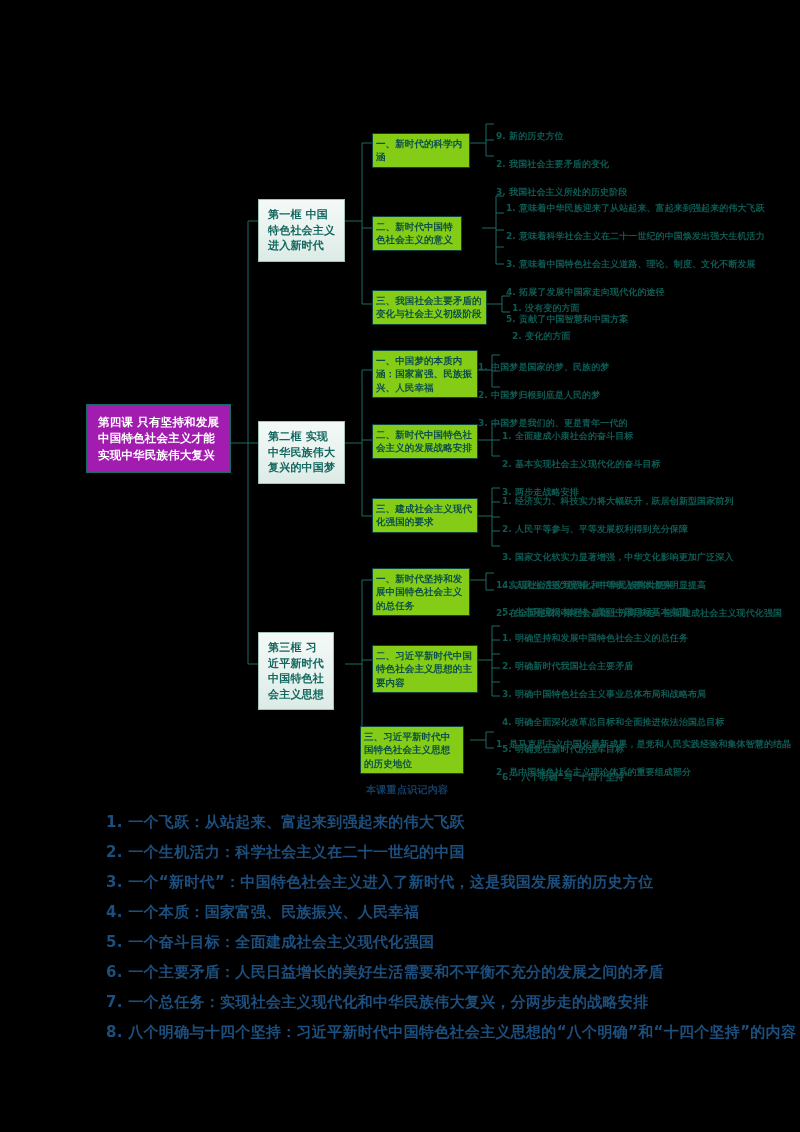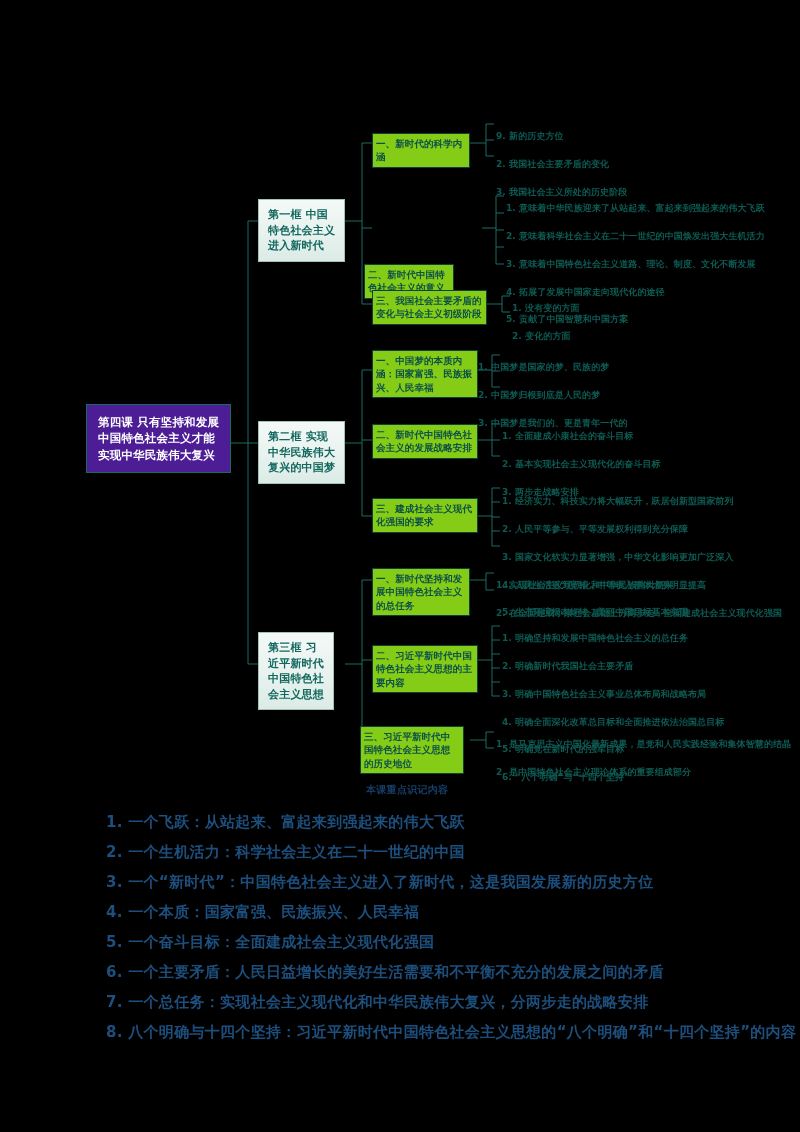--- a/index.html
+++ b/index.html
@@ -33,21 +33,21 @@
   
   .node {
     position: absolute;
     box-sizing: border-box;
     line-height: 1.42;
     white-space: pre-line;
   }
 
   
   .root {
-    background: #4c1d95;
+    background: #a21caf;
     color: #ffffff;
     font-weight: bold;
     font-size: 11.5px;
     padding: 9px 10px 9px 11px;
     letter-spacing: .2px;
     border: 1px solid #156b62;
   }
 
   
   .frame {
@@ -203,21 +203,21 @@
 
   <div class="node frame" style="left:258px; top:199px; width:87px;">第一框 中国特色社会主义进入新时代</div>
 
   <div class="node sub" style="left:372px; top:133px; width:98px;">一、新时代的科学内涵</div>
   <div class="node leaf" style="left:496px; top:116px; width:200px;">
     <span class="ln">9. 新的历史方位</span>
     <span class="ln">2. 我国社会主要矛盾的变化</span>
     <span class="ln">3. 我国社会主义所处的历史阶段</span>
   </div>
 
-  <div class="node sub" style="left:364px; top:216px; width:90px;margin-top:48px;">二、新时代中国特色社会主义的意义</div>
+  <div class="node sub" style="left:372px; top:216px; width:90px;">二、新时代中国特色社会主义的意义</div>
   <div class="node leaf" style="left:506px; top:188px; width:230px;">
     <span class="ln">1. 意味着中华民族迎来了从站起来、富起来到强起来的伟大飞跃</span>
     <span class="ln">2. 意味着科学社会主义在二十一世纪的中国焕发出强大生机活力</span>
     <span class="ln">3. 意味着中国特色社会主义道路、理论、制度、文化不断发展</span>
     <span class="ln">4. 拓展了发展中国家走向现代化的途径</span>
     <span class="ln">5. 贡献了中国智慧和中国方案</span>
   </div>
 
   <div class="node sub" style="left:372px; top:290px; width:115px;">三、我国社会主要矛盾的变化与社会主义初级阶段</div>
   <div class="node leaf" style="left:512px; top:288px; width:140px;">

